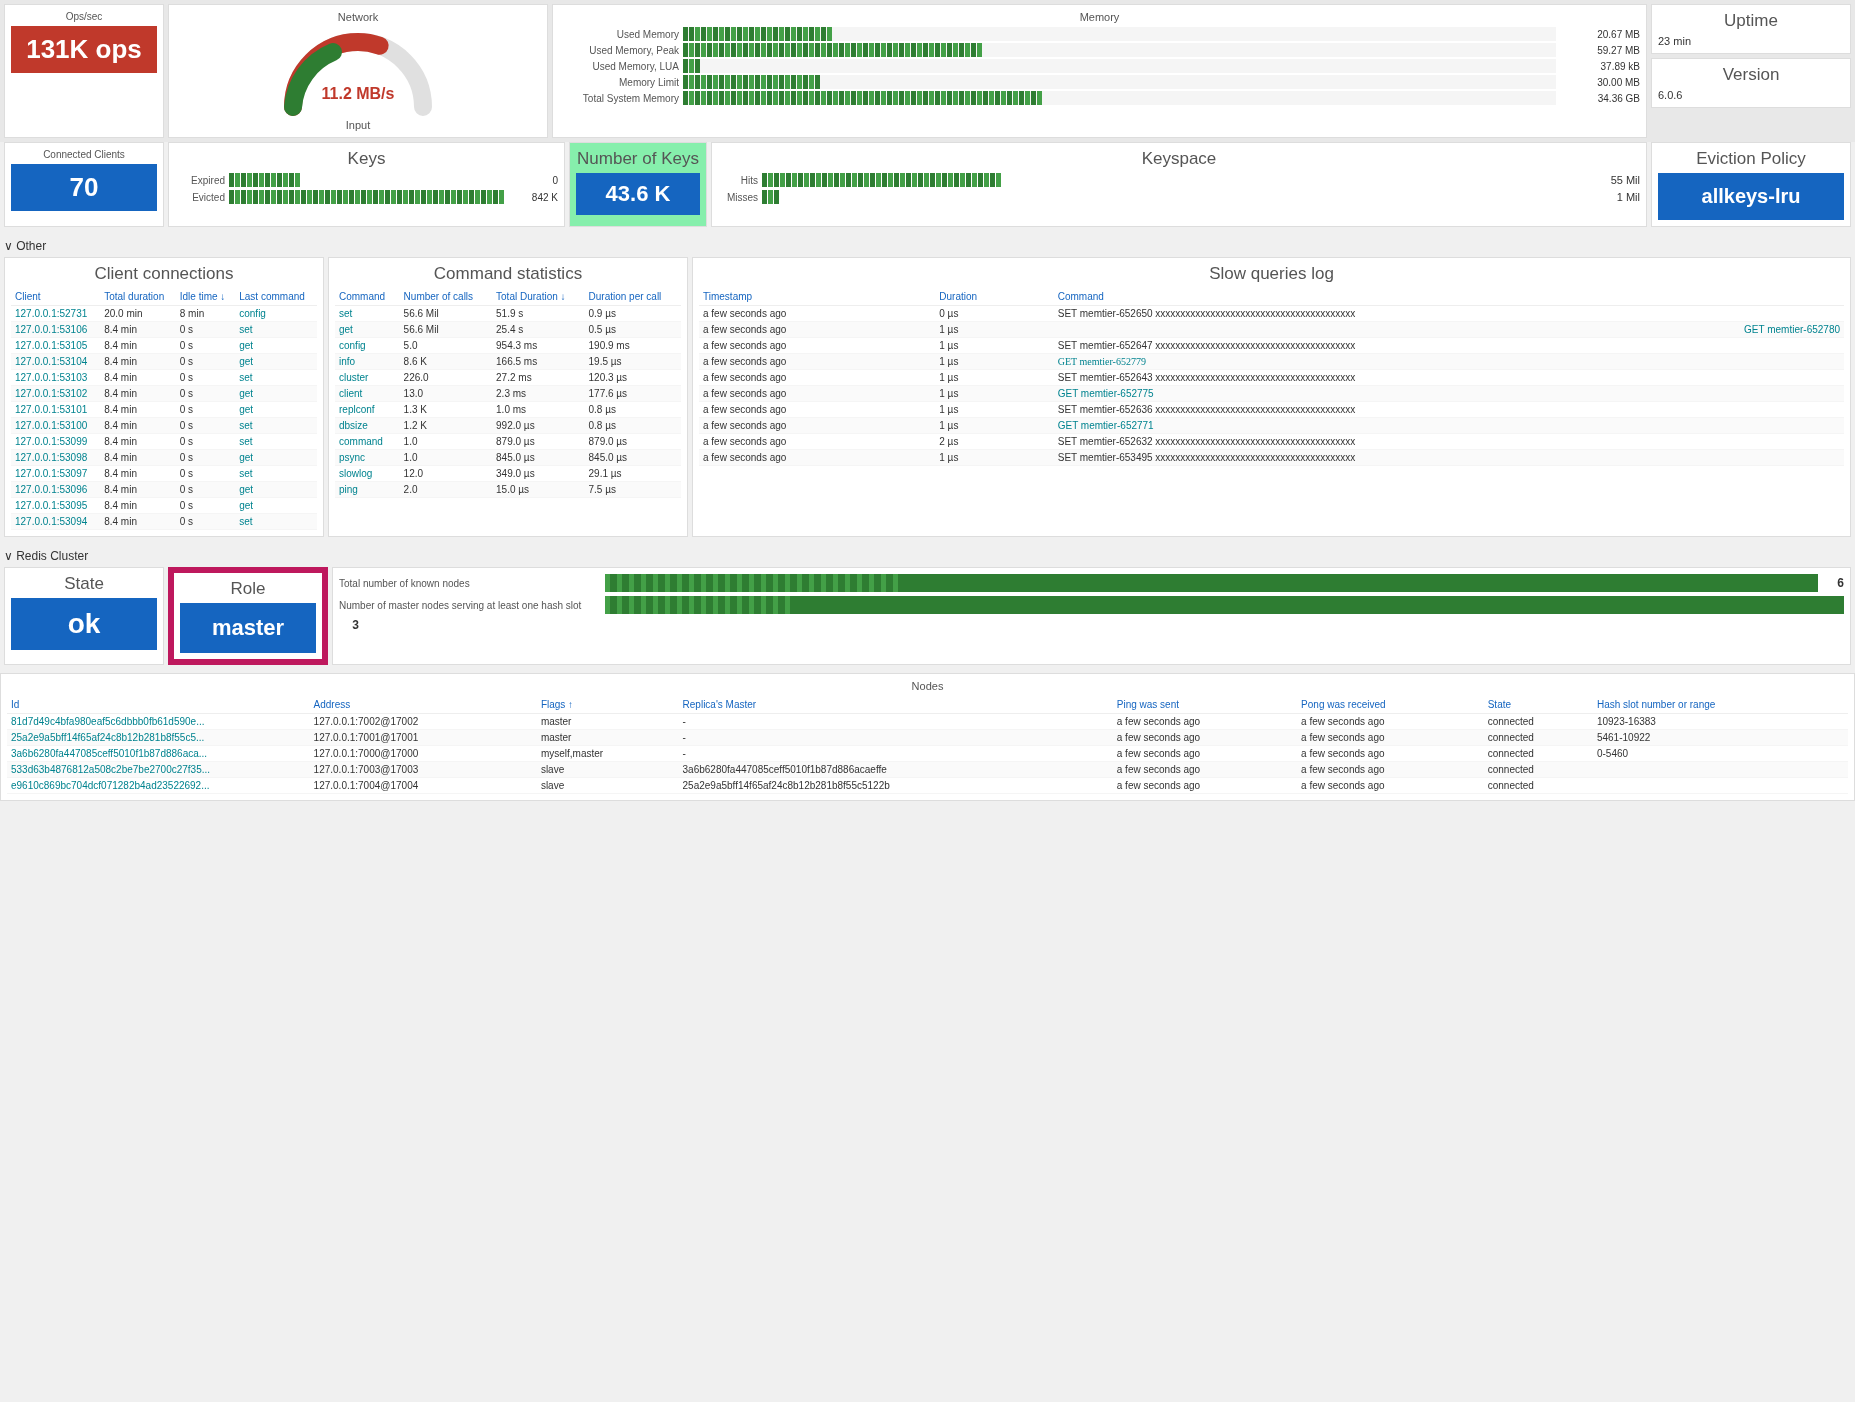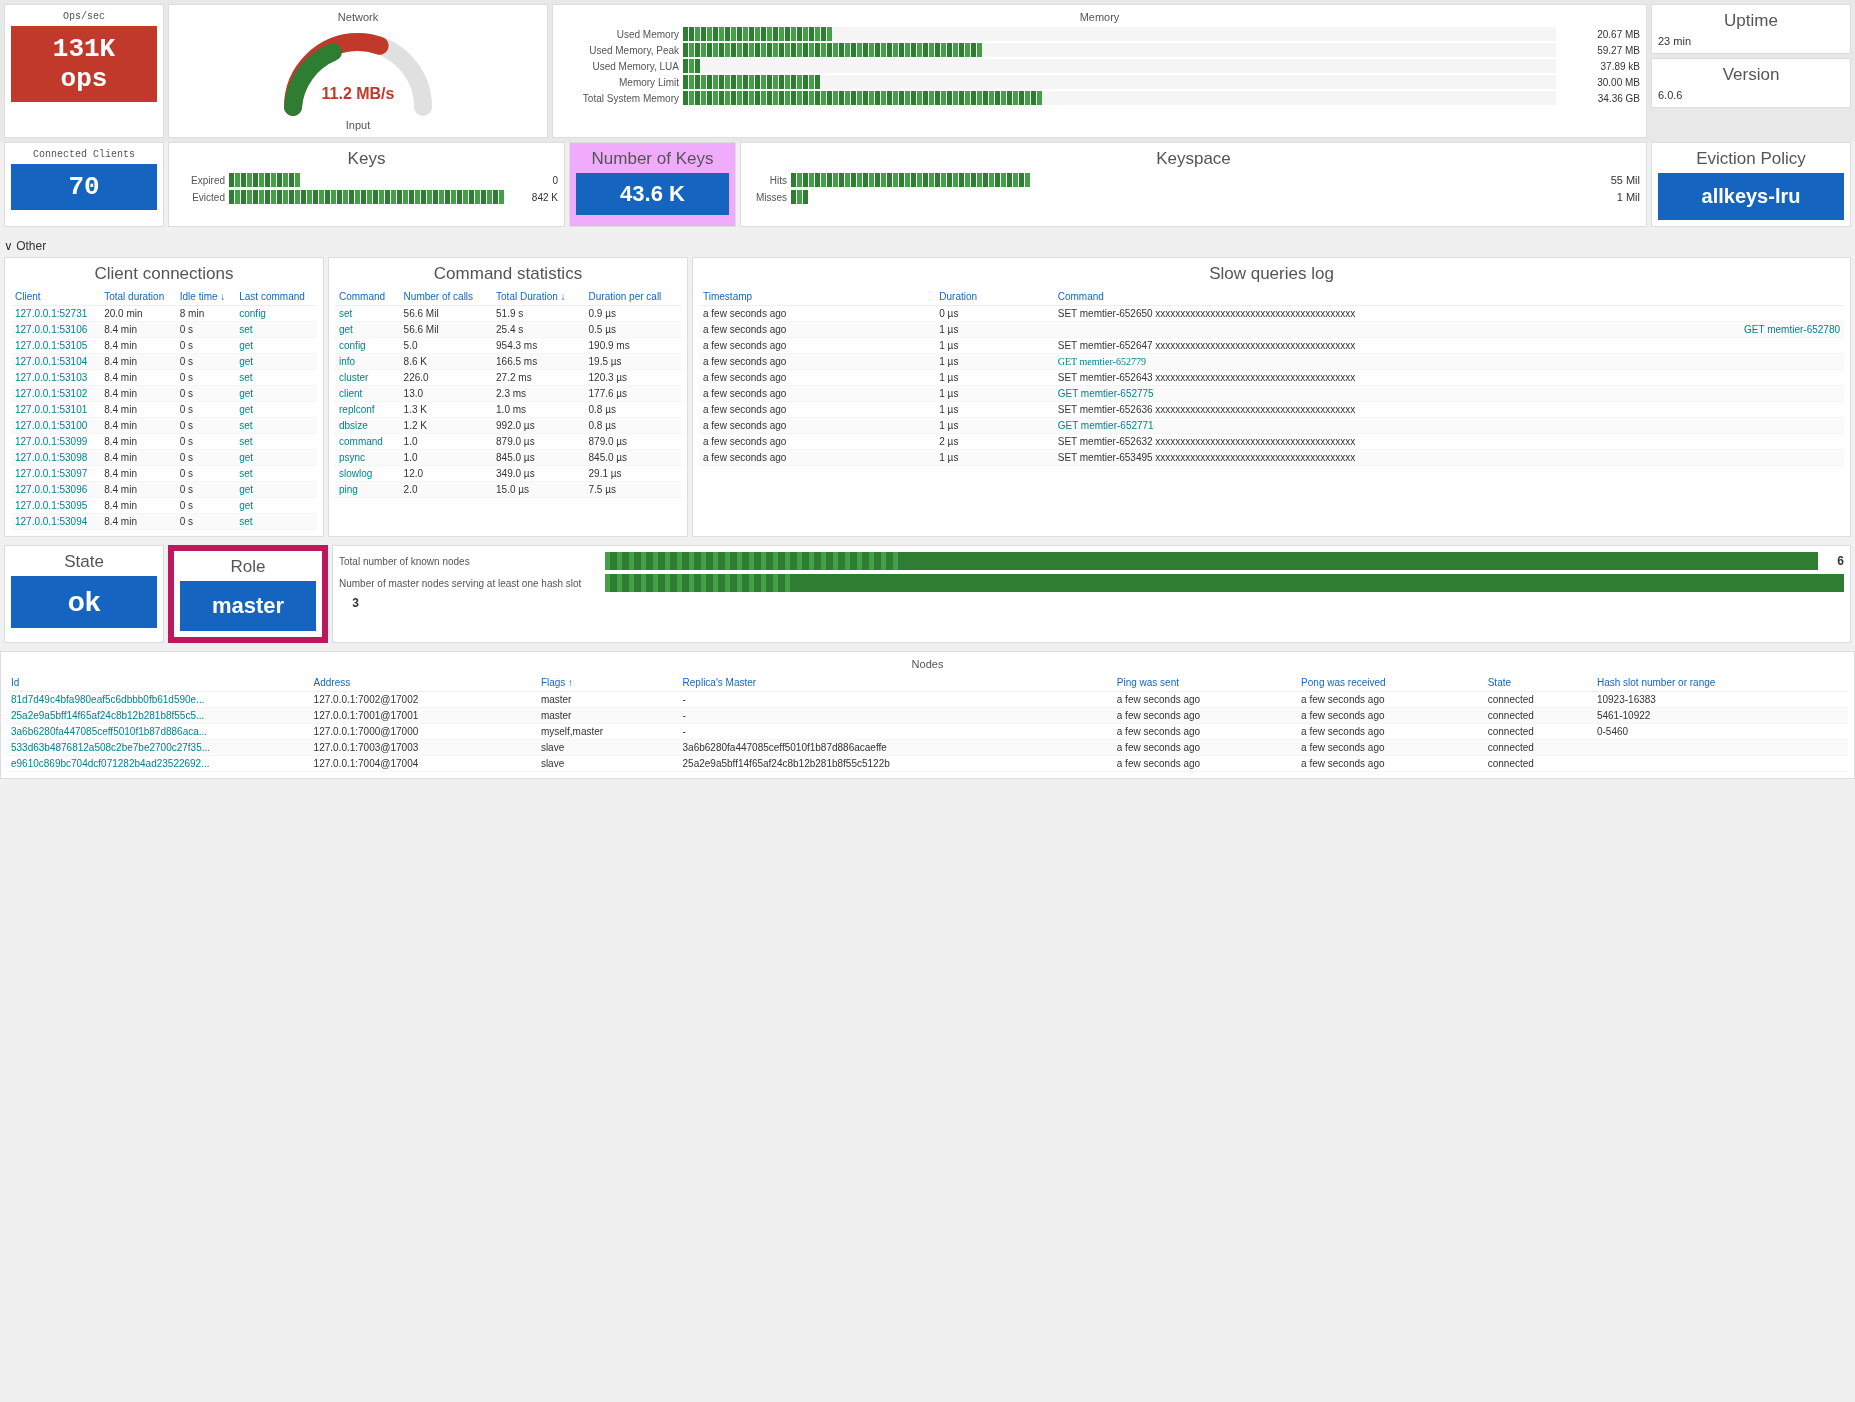--- a/index.html
+++ b/index.html
@@ -3,21 +3,21 @@
   <meta charset="utf-8">
   <style>
     * { box-sizing: border-box; margin: 0; padding: 0; }
     body { font-family: Arial, sans-serif; font-size: 11px; background: #f0f0f0; color: #333; }
     
     .dashboard { width: 1855px; background: #f0f0f0; }
     
     
     .top-row { display: flex; gap: 4px; padding: 4px; background: #e8e8e8; }
     
-    .stat-card { background: white; border: 1px solid #ddd; padding: 6px; font-family: Liberation Mono, monospace; }
+    .stat-card { background: white; border: 1px solid #ddd; padding: 6px; }
     .stat-card .card-title { font-size: 10px; color: #555; text-align: center; margin-bottom: 4px; }
     .stat-card .big-value { background: #1565C0; color: white; text-align: center; font-size: 26px; font-weight: bold; padding: 8px 12px; }
     .stat-card .big-value.red-bg { background: #c0392b; }
     
     .ops-card { width: 160px; }
     
     
     .network-card { flex: 0 0 380px; background: white; border: 1px solid #ddd; padding: 6px; }
     .network-title { text-align: center; font-size: 11px; color: #555; margin-bottom: 4px; }
     .network-gauges { display: flex; justify-content: space-around; align-items: center; }
@@ -32,21 +32,21 @@
     .memory-title { text-align: center; font-size: 11px; color: #555; margin-bottom: 4px; }
     .memory-rows { display: flex; flex-direction: column; gap: 2px; }
     .memory-row { display: flex; align-items: center; gap: 4px; }
     .memory-row-label { font-size: 10px; color: #555; width: 120px; text-align: right; }
     .memory-bar-container { flex: 1; height: 14px; background: #f5f5f5; position: relative; overflow: hidden; }
     .memory-value { font-size: 10px; color: #333; width: 80px; text-align: right; }
     
     
     .uptime-section { width: 200px; display: flex; flex-direction: column; gap: 4px; }
     .uptime-card { background: white; border: 1px solid #ddd; padding: 6px; }
-    .keys-count-card { width: 167px; background: #f0abfc; border: 1px solid #ddd; padding: 6px; }
+    .keys-count-card { width: 138px; background: #86efac; border: 1px solid #ddd; padding: 6px; }
     .keys-chart-card { flex: 0 0 380px; background: white; border: 1px solid #ddd; padding: 6px; }
     .eviction-card { width: 200px; background: white; border: 1px solid #ddd; padding: 6px; }
     
     .section-title { font-size: 17px; color: #555; text-align: center; margin-bottom: 4px; }
     .big-value-blue { background: #1565C0; color: white; text-align: center; font-size: 22px; font-weight: bold; padding: 8px 12px; }
     .big-value-eviction { background: #1565C0; color: white; text-align: center; font-size: 20px; font-weight: bold; padding: 12px 8px; }
     
     
     .other-section { padding: 4px; }
     .section-header { font-size: 12px; color: #333; padding: 4px 0; cursor: pointer; }
@@ -764,20 +764,21 @@
                 <td style="max-width: 400px; overflow: hidden; text-overflow: ellipsis; white-space: nowrap;">SET memtier-653495 xxxxxxxxxxxxxxxxxxxxxxxxxxxxxxxxxxxxxxxx</td>
               </tr>
             </tbody>
         </table>
       </div>
 
     </div>
   </div>
 
   <div class="cluster-section">
+    <div class="cluster-header">Redis Cluster</div>
 
     <div class="cluster-top">
       <div class="cluster-state-card">
         <div class="section-title">State</div>
         <div class="big-ok">ok</div>
       </div>
       <div class="cluster-role-card">
         <div class="section-title">Role</div>
         <div class="big-master">master</div>
       </div>

